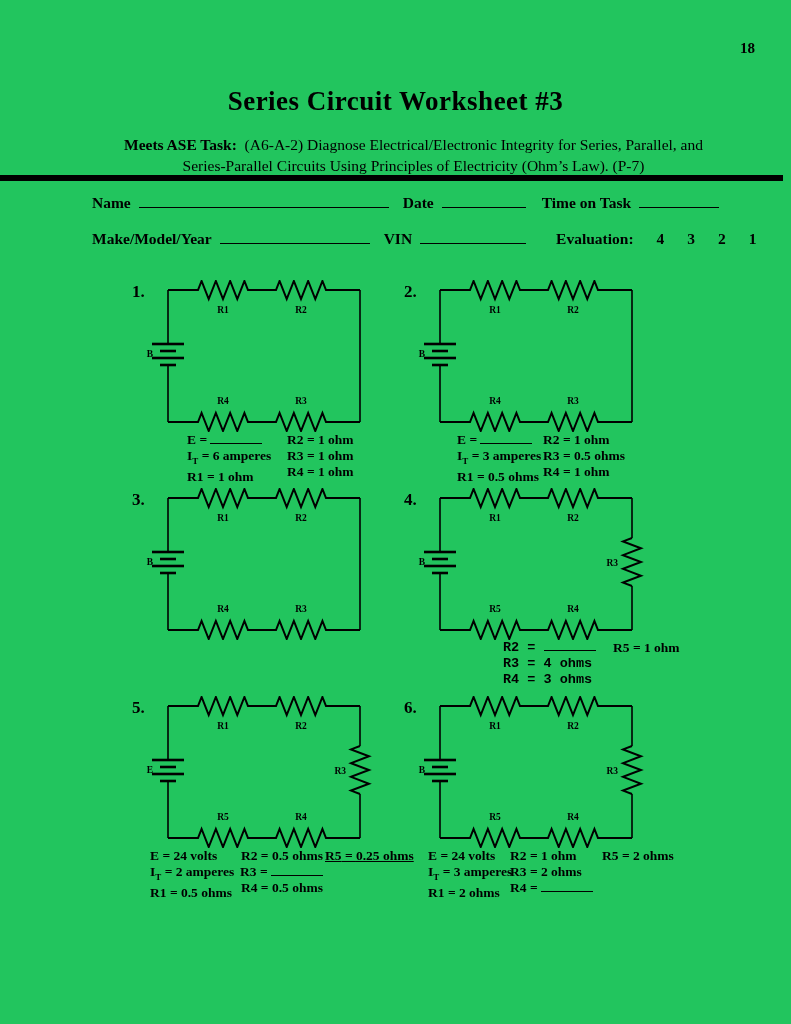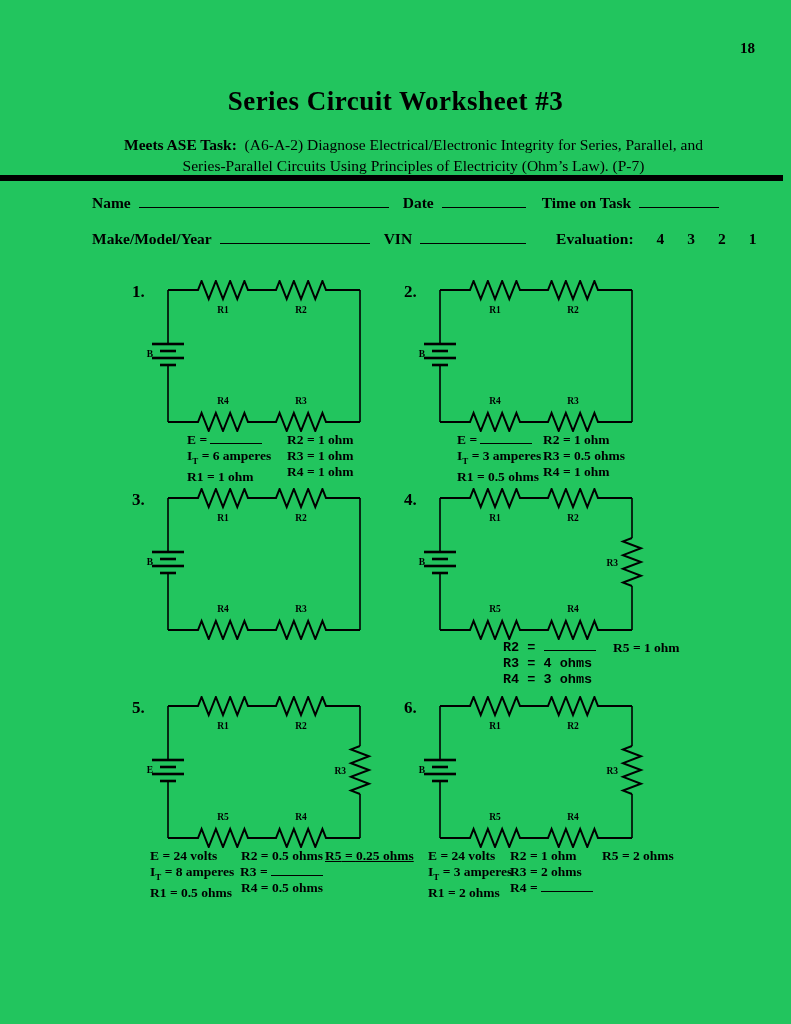--- a/index.html
+++ b/index.html
@@ -188,21 +188,21 @@
           <line x1="22" y1="85" x2="38" y2="85" stroke="#000" stroke-width="2.6"></line>
           <text x="12" y="77" text-anchor="middle" style="font:bold 9.5px 'Liberation Serif', serif; fill:#000">E</text>
           <line x1="222" y1="10" x2="222" y2="50" stroke="#000" stroke-width="1.6"></line>
           <polyline points="222,50 213,53.42857142857143 231,60.285714285714285 213,67.14285714285714 231,74 213,80.85714285714286 231,87.71428571428572 213,94.57142857142857 222,98" fill="none" stroke="#000" stroke-width="2"></polyline>
           <line x1="222" y1="98" x2="222" y2="142" stroke="#000" stroke-width="1.6"></line>
           <text x="208" y="78" text-anchor="end" style="font:bold 9.5px 'Liberation Serif', serif; fill:#000">R3</text>
         </svg>
         <div class="values">
           <div class="vcol" style="left: 32px;">
             <div class="vline"><span>E</span><span> = </span><span>24 volts</span></div>
-            <div class="vline"><span>I</span><sub>T</sub><span> = </span><span>8 amperes</span></div>
+            <div class="vline"><span>I</span><sub>T</sub><span> = </span><span>2 amperes</span></div>
             <div class="vline"><span>R1</span><span> = </span><span>0.5 ohms</span></div>
           </div>
           <div class="vcol" style="left: 122px; text-align: right;">
             <div class="vline"><span>R2</span><span> = </span><span>0.5 ohms</span></div>
             <div class="vline"><span>R3</span><span> = </span><span class="blank"></span></div>
             <div class="vline"><span>R4</span><span> = </span><span>0.5 ohms</span></div>
           </div>
           <div class="vcol" style="left: 207px; text-decoration: underline;">
             <div class="vline"><span>R5</span><span> = </span><span>0.25 ohms</span></div>
           </div>

